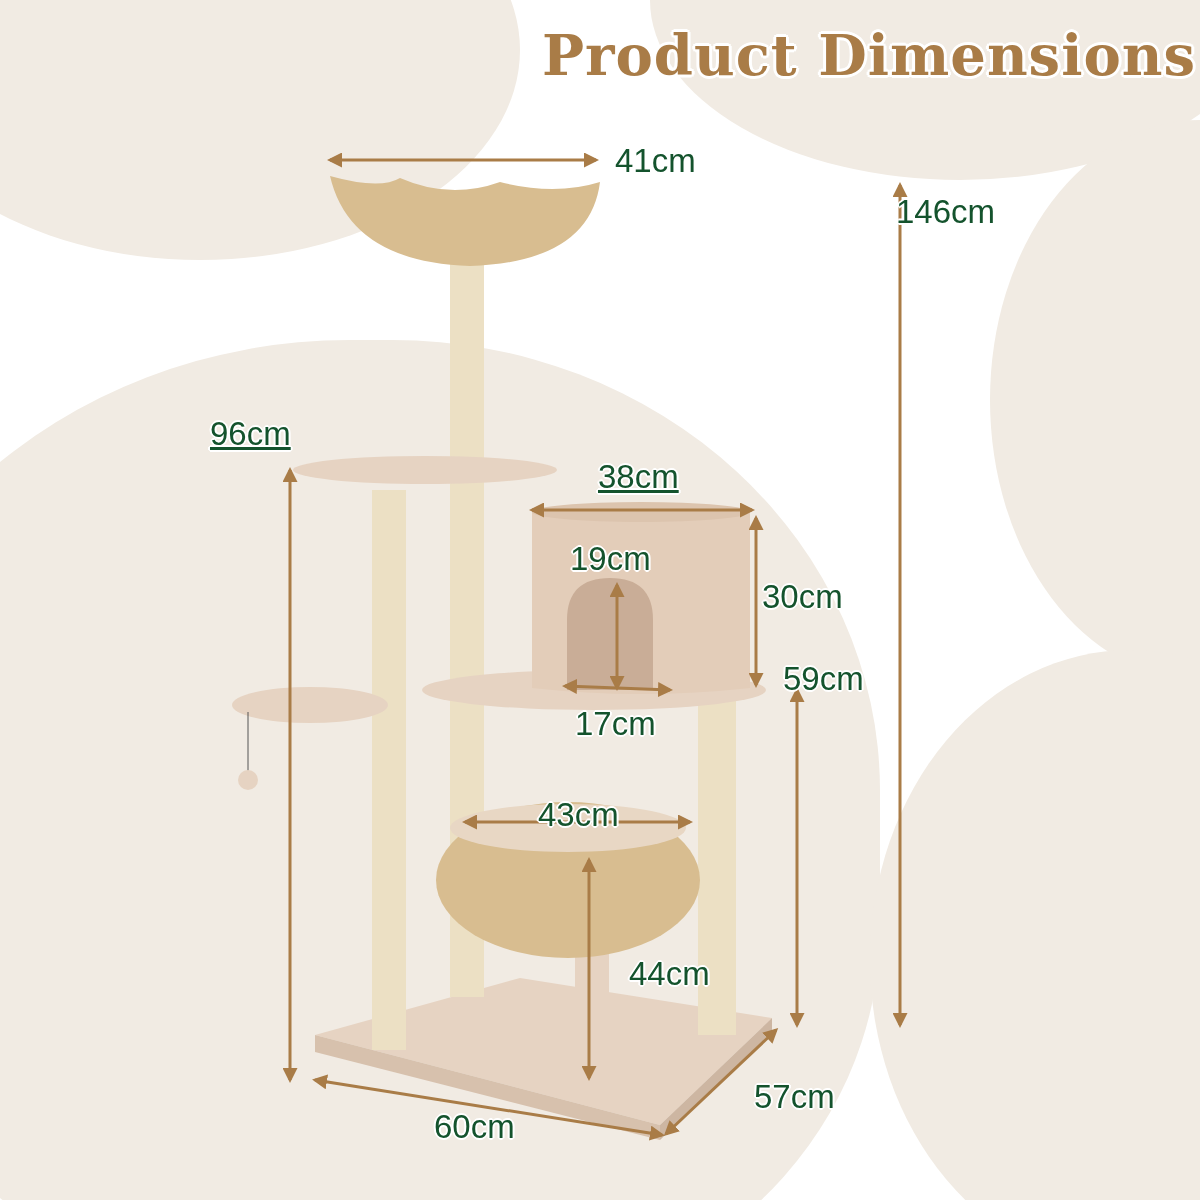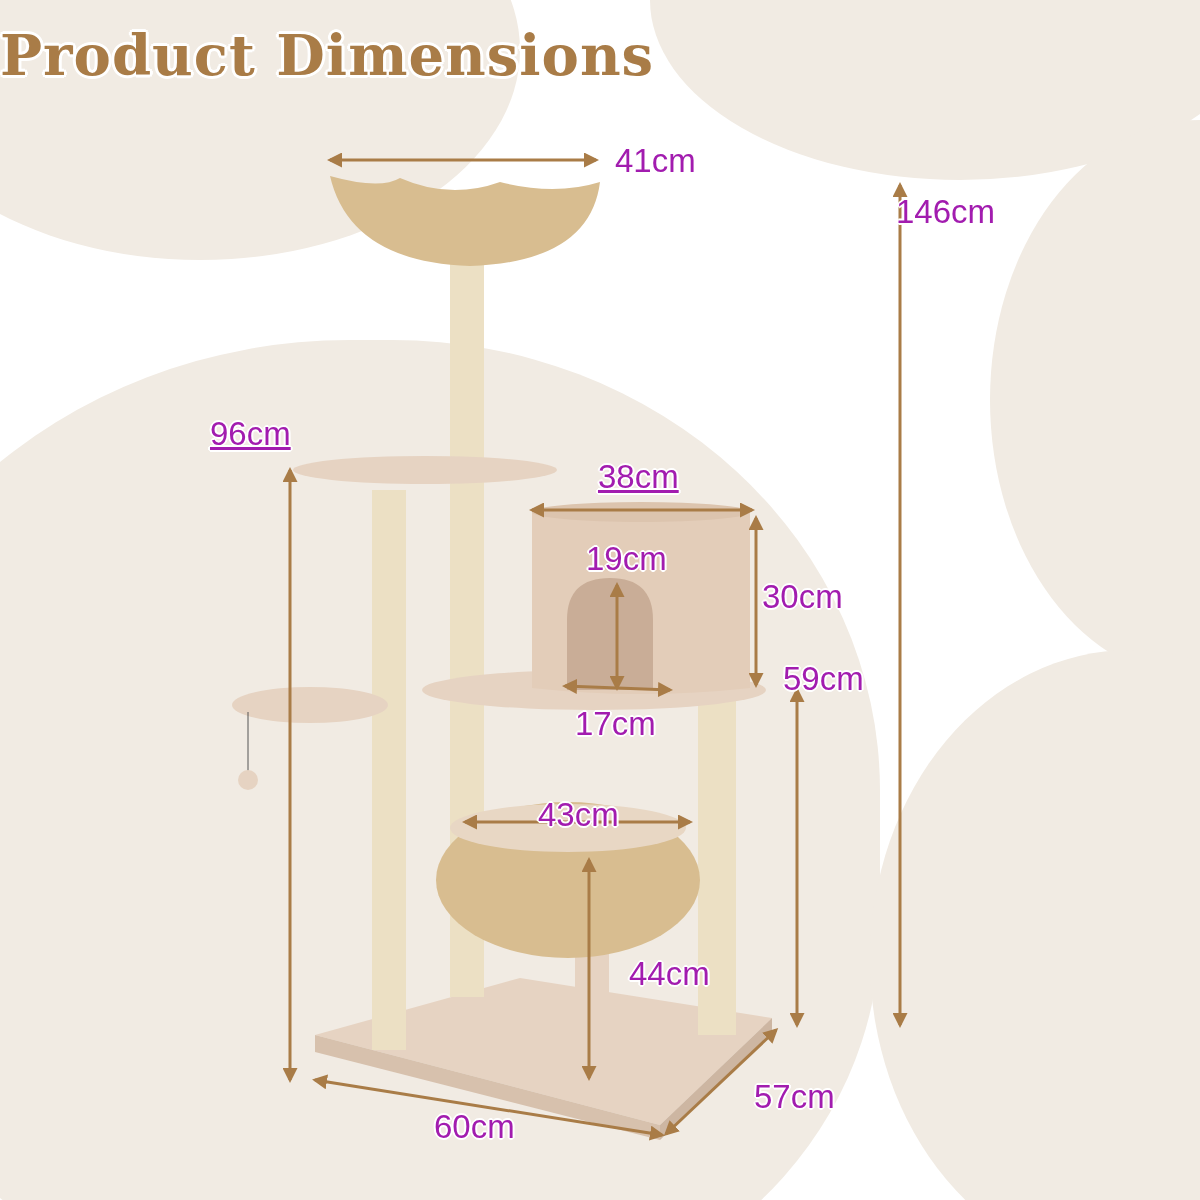--- a/index.html
+++ b/index.html
@@ -1,20 +1,20 @@
 <!DOCTYPE html>
 <html><head>
 <meta charset="utf-8">
 <style>
   html,body{margin:0;padding:0;}
   body{width:1200px;height:1200px;position:relative;overflow:hidden;background:#ffffff;font-family:"Liberation Sans",sans-serif;}
   .blob{position:absolute;background:#f1ebe3;}
-  .title{position:absolute;left:0;top:22px;width:1196px;text-align:left;font-family:"DejaVu Serif",serif;font-weight:bold;font-size:56px;color:#a97c47;letter-spacing:1px;
+  .title{position:absolute;left:0;top:22px;width:1196px;text-align:right;font-family:"DejaVu Serif",serif;font-weight:bold;font-size:56px;color:#a97c47;letter-spacing:1px;
     text-shadow:3px 0 #fff,-3px 0 #fff,0 3px #fff,0 -3px #fff,2px 2px #fff,-2px -2px #fff,2px -2px #fff,-2px 2px #fff;}
-  .lbl{position:absolute;font-family:"Liberation Sans",sans-serif;font-size:33px;color:#a21caf;
+  .lbl{position:absolute;font-family:"Liberation Sans",sans-serif;font-size:33px;color:#14532d;
     text-shadow:2px 0 #fff,-2px 0 #fff,0 2px #fff,0 -2px #fff,1px 1px #fff,-1px -1px #fff,1px -1px #fff,-1px 1px #fff;}
   svg{position:absolute;left:0;top:0;}
 </style>
 </head>
 <body>
 
 <div class="blob" style="left:-120px;top:-160px;width:640px;height:420px;border-radius:50%;"></div>
 <div class="blob" style="left:650px;top:-180px;width:620px;height:360px;border-radius:50%;"></div>
 <div class="blob" style="left:990px;top:120px;width:420px;height:560px;border-radius:50%;"></div>
 <div class="blob" style="left:-180px;top:340px;width:1060px;height:980px;border-radius:50% 46% 40% 50%;"></div>
@@ -74,20 +74,20 @@
     <line x1="589" y1="860" x2="589" y2="1078" marker-start="url(#ah)" marker-end="url(#ah)"></line>
     <line x1="315" y1="1080" x2="662" y2="1135" marker-start="url(#ah)" marker-end="url(#ah)"></line>
     <line x1="666" y1="1134" x2="776" y2="1030" marker-start="url(#ah)" marker-end="url(#ah)"></line>
   </g>
 </svg>
 
 <div class="lbl" style="left:615px;top:142px;">41cm</div>
 <div class="lbl" style="left:896px;top:193px;">146cm</div>
 <div class="lbl" style="left:210px;top:415px;text-decoration:underline;">96cm</div>
 <div class="lbl" style="left:598px;top:458px;text-decoration:underline;">38cm</div>
-<div class="lbl" style="left:570px;top:540px;margin-left:16px;">19cm</div>
+<div class="lbl" style="left:570px;top:540px;">19cm</div>
 <div class="lbl" style="left:762px;top:578px;">30cm</div>
 <div class="lbl" style="left:783px;top:660px;">59cm</div>
 <div class="lbl" style="left:575px;top:705px;">17cm</div>
 <div class="lbl" style="left:538px;top:796px;">43cm</div>
 <div class="lbl" style="left:597px;top:955px;margin-left:32px;">44cm</div>
 <div class="lbl" style="left:754px;top:1078px;">57cm</div>
 <div class="lbl" style="left:434px;top:1108px;">60cm</div>
 
 </body></html>

